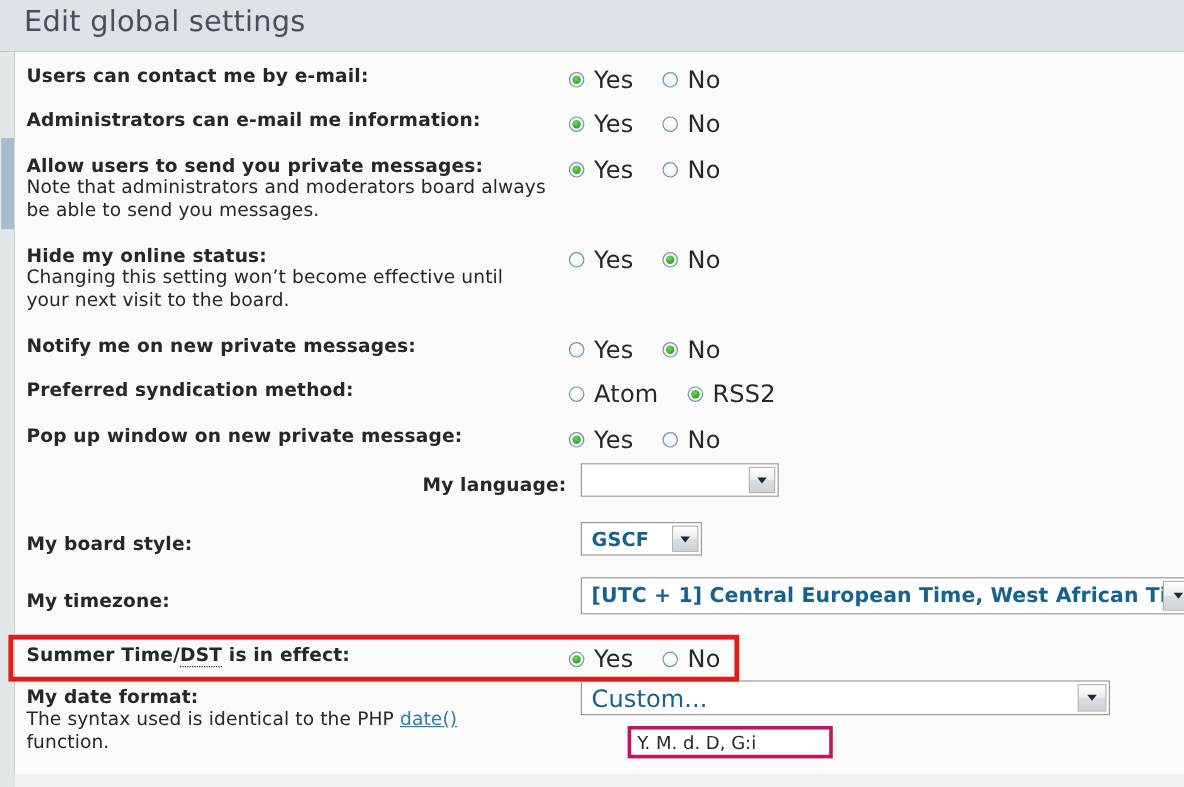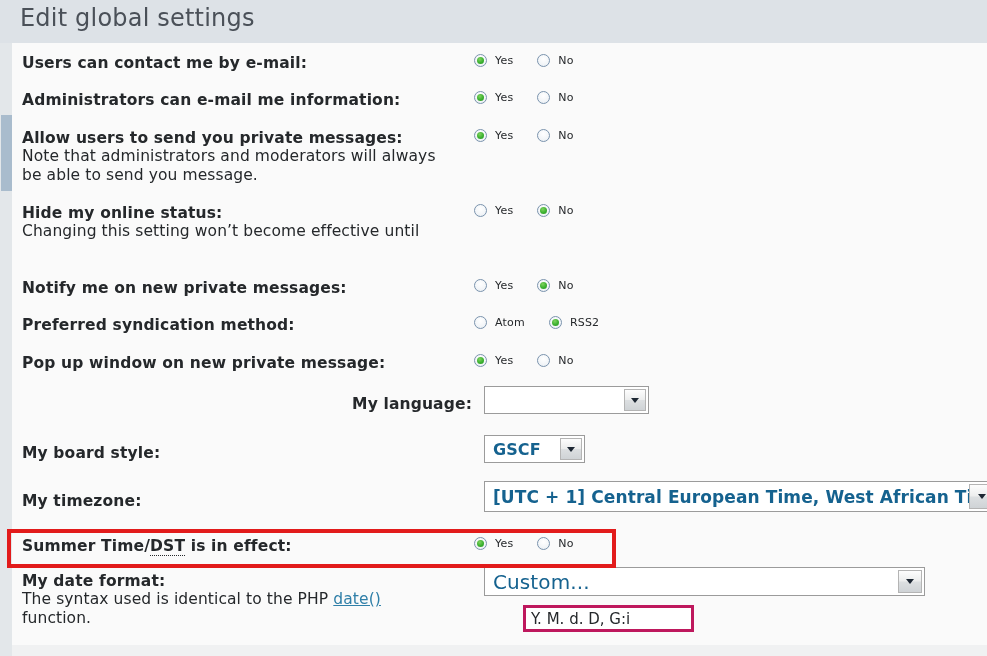--- a/index.html
+++ b/index.html
@@ -138,21 +138,21 @@
     top: 50%;
     width: 7px;
     height: 7px;
     margin-left: -3.5px;
     margin-top: -3.5px;
     border-radius: 50%;
     background: radial-gradient(circle at 40% 32%, #7fd25e 0%, #3bb130 55%, #2a9425 100%);
   }
   .radio-label {
     margin-left: 8px;
-    font-size: 11px;
+    font-size: 20px;
     color: #25282b;
     font-weight: normal;
     letter-spacing: 0.2px;
   }
 
   
   .select {
     position: relative;
     display: inline-flex;
     align-items: center;
@@ -288,22 +288,22 @@
             <span class="radio-label">No</span>
           </label>
         </div>
       </div>
     </div>
 
     <div class="row" style="top:86px;">
       <div class="label-col">
         <div class="lbl">Allow users to send you private messages:</div>
         <div class="desc">
-          <span>Note that administrators and moderators will always</span><br>
-          <span>be able to send you message.</span>
+          <span>Note that administrators and moderators board always</span><br>
+          <span>be able to send you messages.</span>
         </div>
       </div>
       <div class="ctrl-col" style="top:0px;">
         <div class="radio-group">
           <label class="radio-opt">
             <span class="radio on"></span>
             <span class="radio-label">Yes</span>
           </label>
           <label class="radio-opt">
             <span class="radio"></span>
@@ -311,20 +311,21 @@
           </label>
         </div>
       </div>
     </div>
 
     <div class="row" style="top:161px;">
       <div class="label-col">
         <div class="lbl">Hide my online status:</div>
         <div class="desc">
           <span>Changing this setting won’t become effective until</span><br>
+          <span>your next visit to the board.</span>
         </div>
       </div>
       <div class="ctrl-col" style="top:0px;">
         <div class="radio-group">
           <label class="radio-opt">
             <span class="radio"></span>
             <span class="radio-label">Yes</span>
           </label>
           <label class="radio-opt">
             <span class="radio on"></span>

